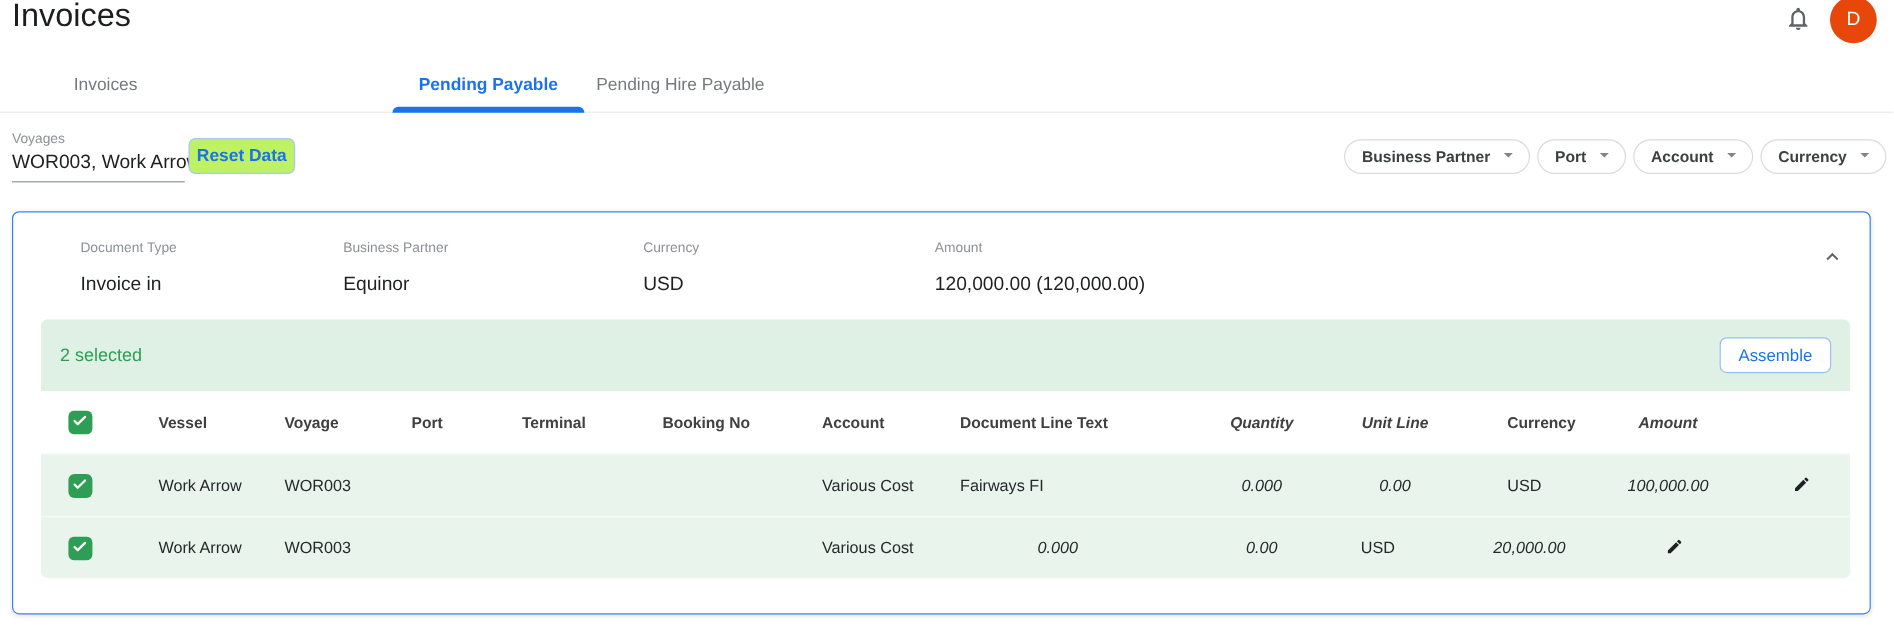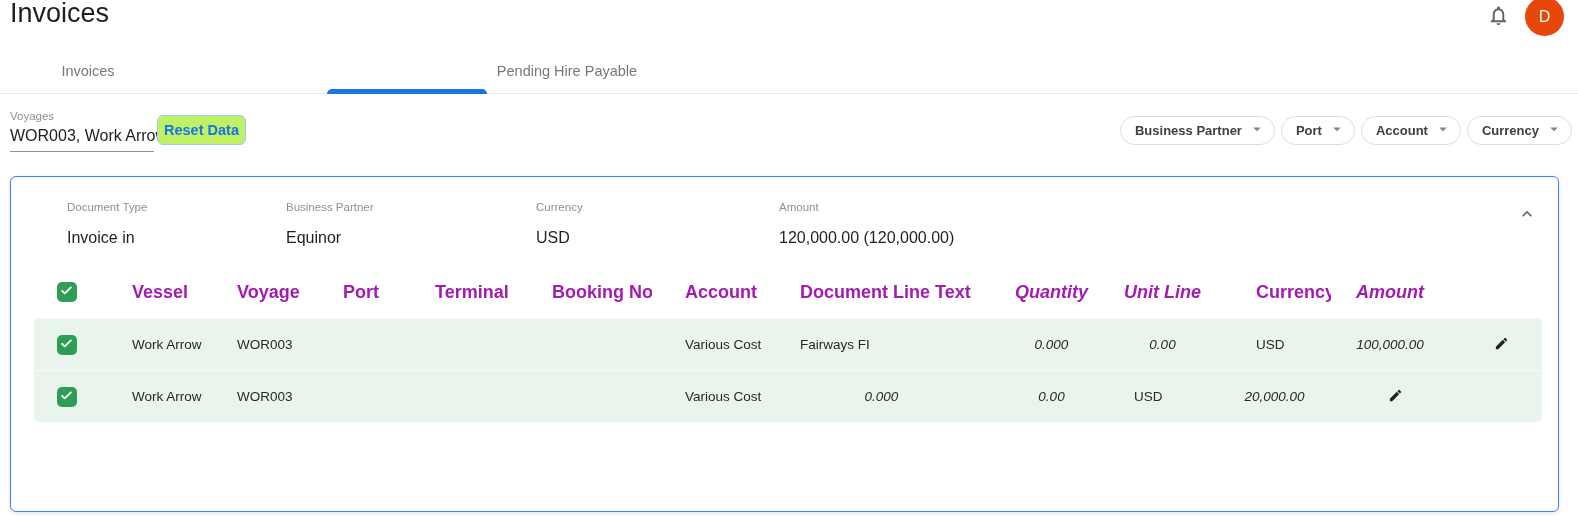--- a/index.html
+++ b/index.html
@@ -49,21 +49,21 @@
     justify-content:space-between; padding:0 16px; }
   .sel-count { font-size:15px; color:#2e9d55; }
   .assemble-btn { width:93px; height:30px; background:#fff; border:1px solid #9dbef0;
     border-radius:6px; color:#1a73e8; font-size:14px; cursor:pointer; font-family:inherit; }
 
   .trow { display:grid; align-items:center; height:52px;
     grid-template-columns:65px 105px 106px 92px 117px 133px 115px 240px 100px 122px 102px 129px 82px; }
   .thead { background:#fff; }
   .tbody-row { background:#e9f4ec; border-top:1px solid #f6fbf8; }
   .c { font-size:13.5px; color:#26282b; padding-left:33px; white-space:nowrap; overflow:hidden; }
-  .th { font-size:18px; font-weight:700; color:#a21caf; }
+  .th { font-size:13px; font-weight:700; color:#404040; }
   .c.num { padding-left:0; padding-right:11px; text-align:center;font-style:italic; }
   .c.cur { padding-left:27px; }
   .c.cb, .c.act { padding:0; display:flex; justify-content:center; }
   .checkbox { width:20px; height:20px; border-radius:5px; background:#2f9e55; border:none;
     display:flex; align-items:center; justify-content:center; cursor:pointer; }
   .edit-btn { width:26px; height:26px; border:none; background:transparent; cursor:pointer;
     display:flex; align-items:center; justify-content:center; }
 </style>
 </head>
 <body>
@@ -75,20 +75,21 @@
     <svg viewBox="0 0 24 24" width="23" height="23" fill="#5f6368">
         <path d="M12 22c1.1 0 2-.9 2-2h-4c0 1.1.9 2 2 2zm6-6v-5c0-3.07-1.63-5.64-4.5-6.32V4c0-.83-.67-1.5-1.5-1.5s-1.5.67-1.5 1.5v.68C7.64 5.36 6 7.92 6 11v5l-2 2v1h16v-1l-2-2zm-2 1H8v-6c0-2.48 1.51-4.5 4-4.5s4 2.02 4 4.5v6z"></path>
       </svg>
   </span>
 </button>
 
 <div class="avatar">D</div>
 
 <div class="tabbar">
   <div class="tab" style="left:36px; width:104px;">Invoices</div>
+  <div class="tab active" style="left:327px; width:160px;">Pending Payable</div>
   <div class="tab" style="left:487px; width:160px;">Pending Hire Payable</div>
   <div class="tab-indicator"></div>
 </div>
 
 <div class="voyages-label">Voyages</div>
 <div class="voyages-value">WOR003, Work Arrow</div>
 <button class="reset-btn">Reset Data</button>
 
 <div class="chips">
   <button class="chip">
@@ -139,20 +140,24 @@
   <button class="collapse-btn">
     <span>
       <svg viewBox="0 0 24 24" width="20" height="20" fill="#5f6368">
           <path d="M12 8l-6 6 1.41 1.41L12 10.83l4.59 4.58L18 14l-6-6z"></path>
         </svg>
     </span>
   </button>
 
   <div class="grid-wrap">
 
+    <div class="sel-bar">
+      <span class="sel-count">2 selected</span>
+      <button class="assemble-btn">Assemble</button>
+    </div>
 
     <div class="trow thead">
       <div class="c cb">
           <button class="checkbox">
             <span><svg viewBox="0 0 24 24" width="15" height="15">
                 <path fill="none" stroke="#fff" stroke-width="3" stroke-linecap="round" stroke-linejoin="round" d="M5 12.5l4.2 4.2L19 7"></path>
               </svg></span>
           </button>
         </div>
       <div class="c th">Vessel</div>

